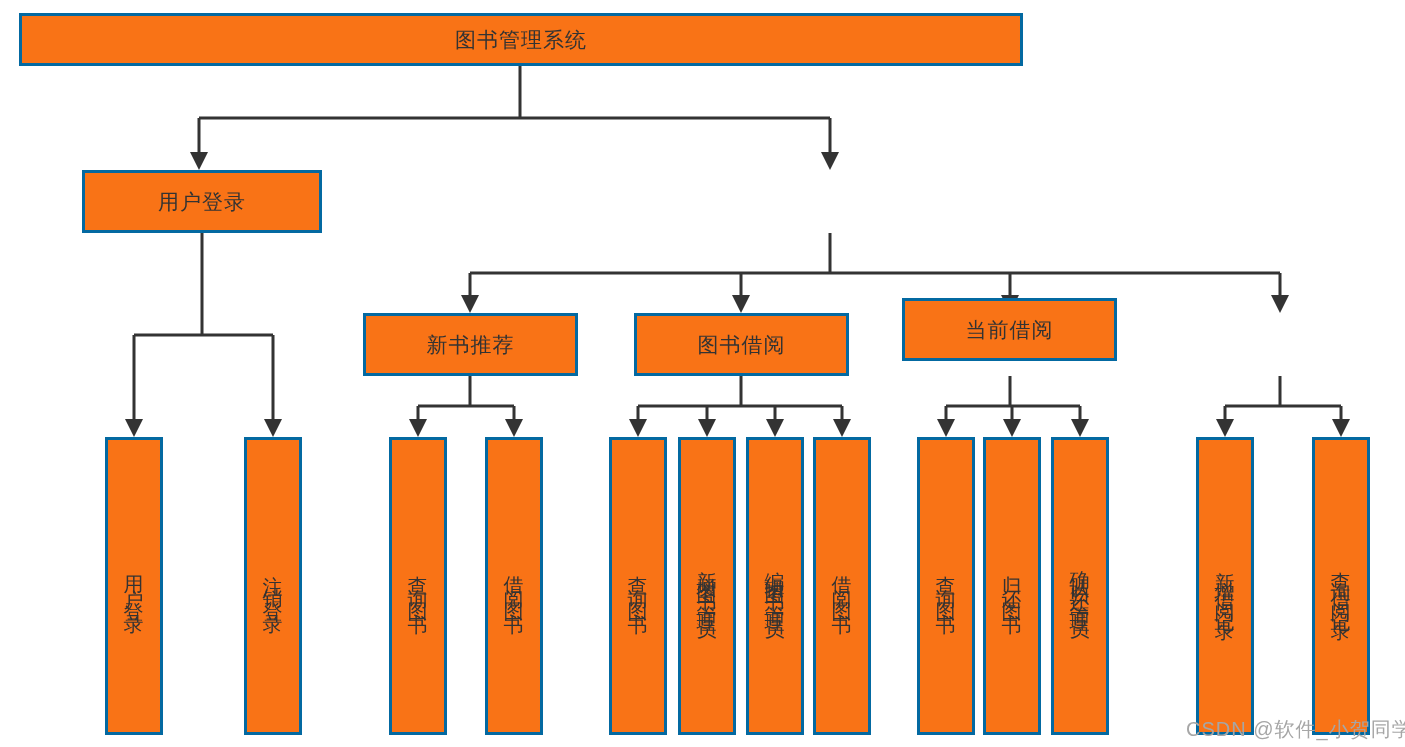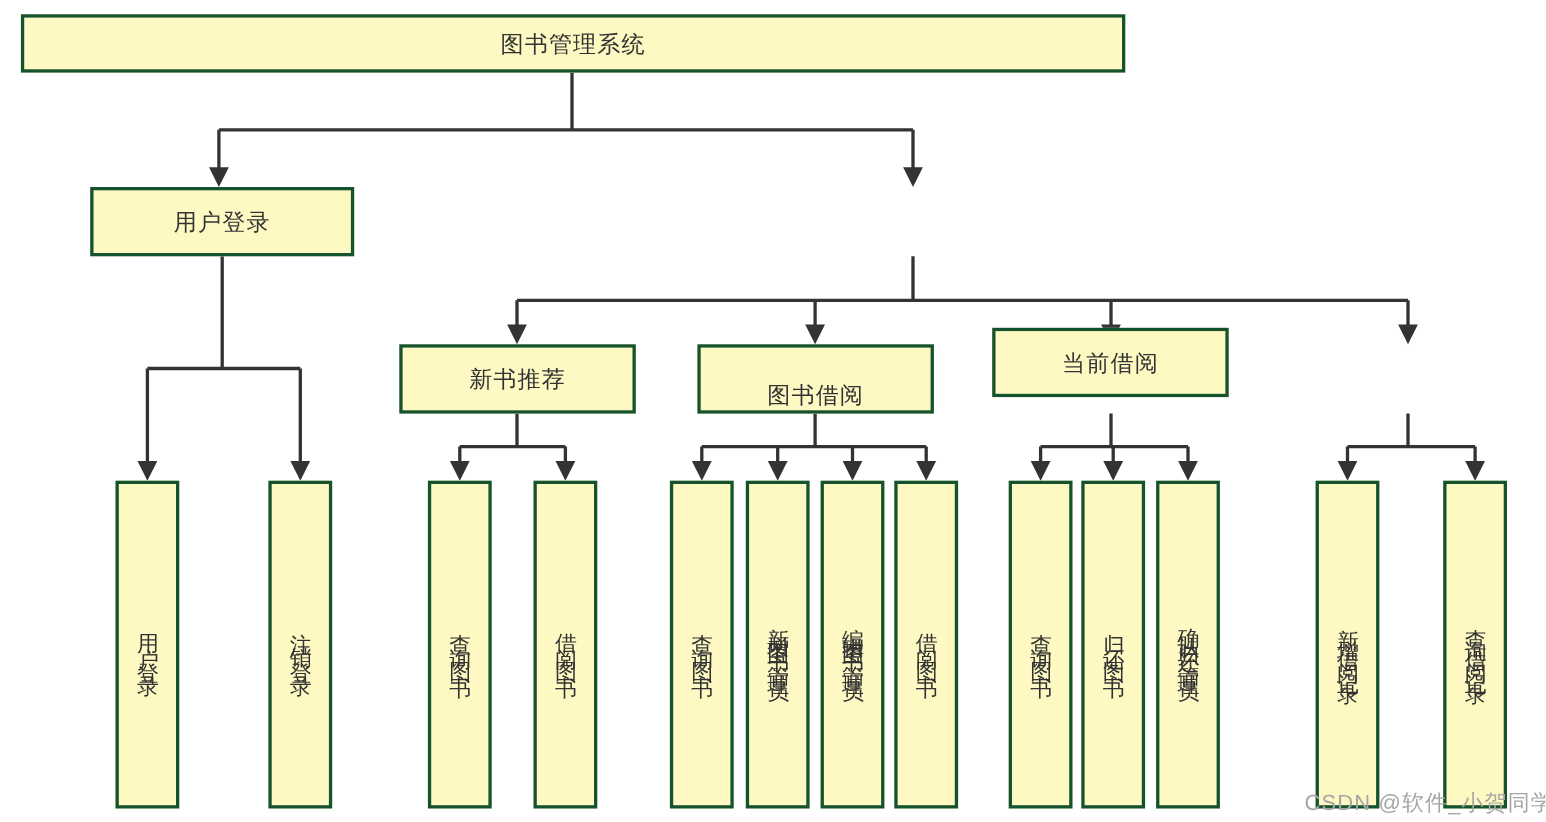--- a/index.html
+++ b/index.html
@@ -6,22 +6,22 @@
   #canvas{
     position:relative;
     width:1405px;height:747px;
     background:#ffffff;
     font-family:"Liberation Sans","DejaVu Sans",sans-serif;
     overflow:hidden;
   }
   .node{
     position:absolute;
     box-sizing:border-box;
-    border:3px solid #14532d;
-    background:#fef9c3;
+    border:3px solid #0369a1;
+    background:#f97316;
     display:flex;
     align-items:center;
     justify-content:center;
     color:#333333;
   }
   .h-node{font-size:21px;letter-spacing:1px;}
   .leaf{
     width:58px;top:437px;height:298px;
     font-size:20px;
   }
@@ -93,21 +93,21 @@
     <span>图书管理系统</span>
   </div>
 
   <div class="node h-node" style="left:82px;top:170px;width:240px;height:63px;">
     <span>用户登录</span>
   </div>
 
   <div class="node h-node" style="left:363px;top:313px;width:215px;height:63px;">
     <span>新书推荐</span>
   </div>
-  <div class="node h-node" style="left:634px;top:313px;width:215px;height:63px;align-items:flex-end;">
+  <div class="node h-node" style="left:634px;top:313px;width:215px;height:63px;">
     <span>图书借阅</span>
   </div>
   <div class="node h-node" style="left:902px;top:298px;width:215px;height:63px;">
     <span>当前借阅</span>
   </div>
 
   <div class="node leaf sp-wide" style="left:105px;">
     <span class="vtext">用户登录</span>
   </div>
   <div class="node leaf sp-wide" style="left:244px;">

